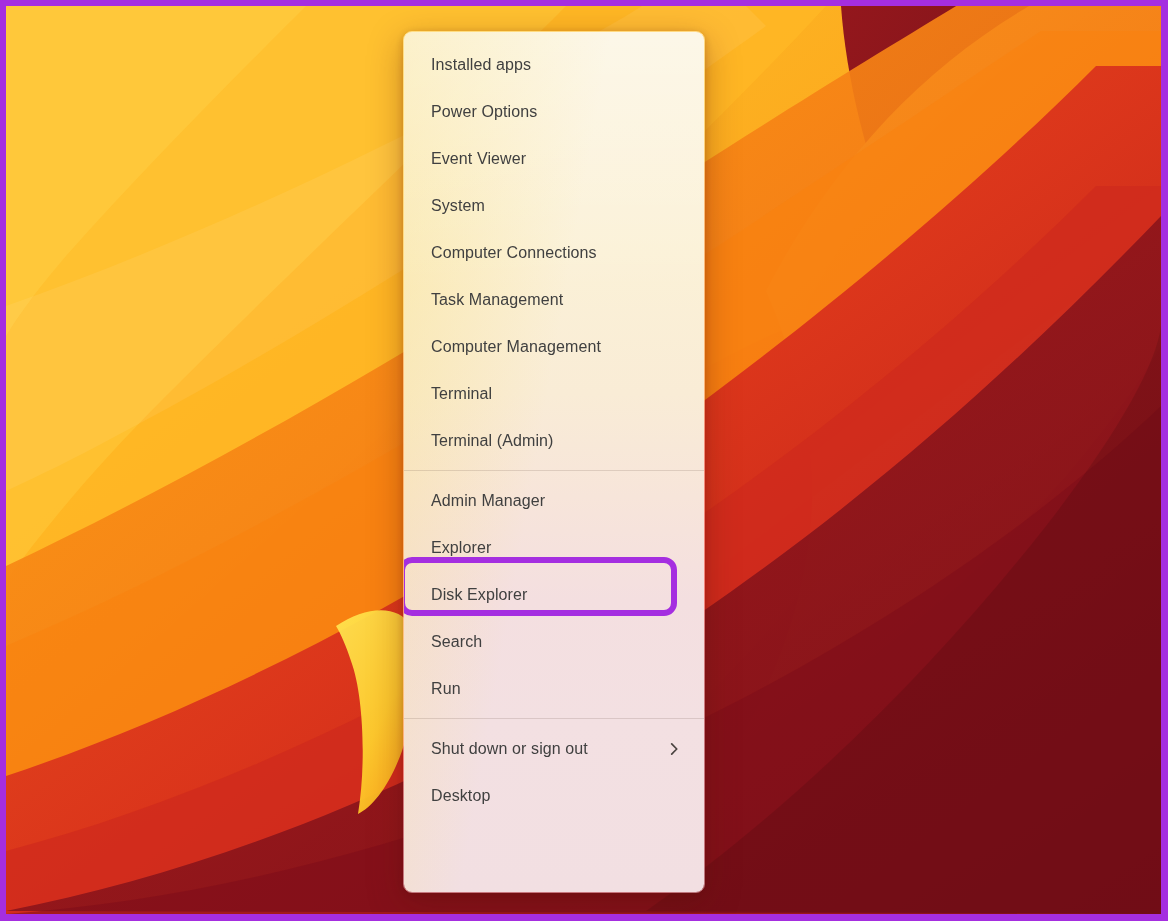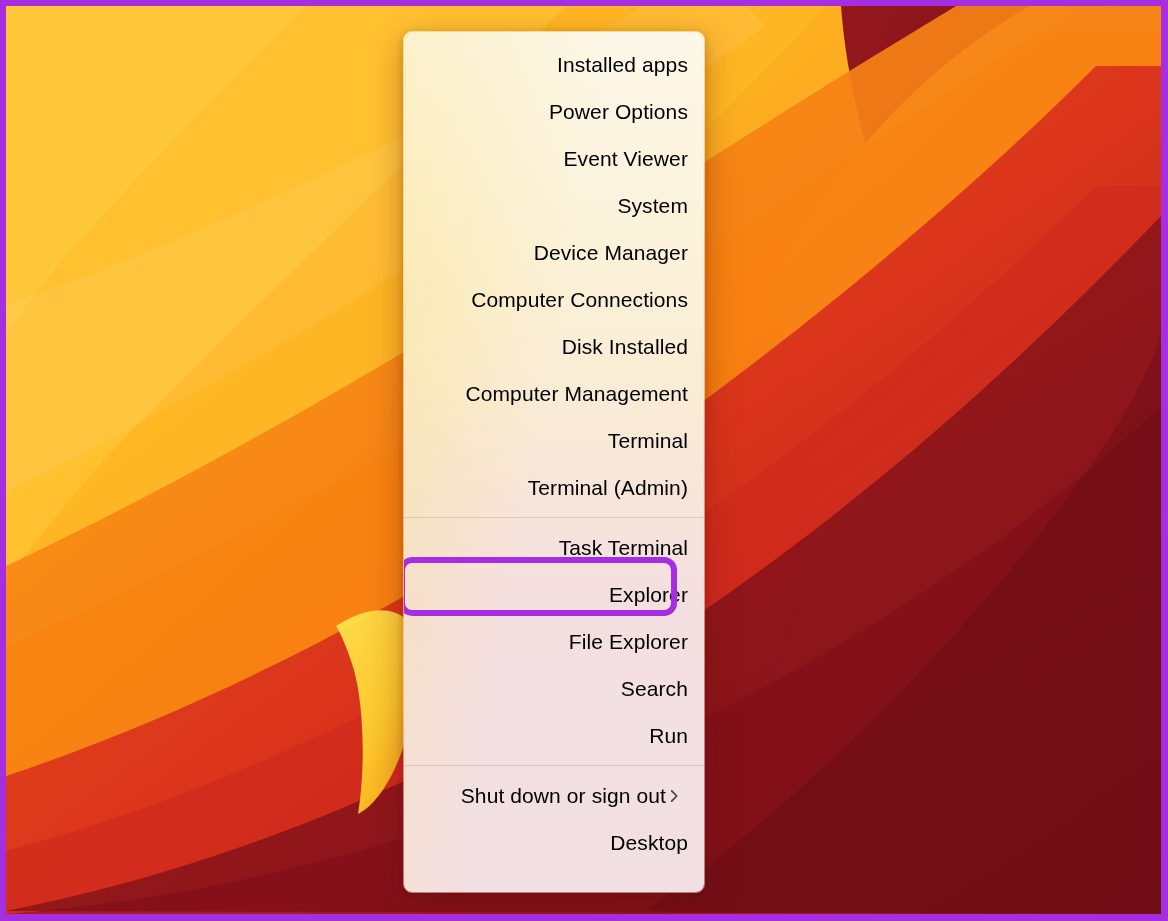--- a/index.html
+++ b/index.html
@@ -65,27 +65,26 @@
     padding:9px 0 0 0;
     list-style:none;
   }
 
   .menu-item {
     position:relative;
     height:47px;
     display:flex;
     align-items:center;
     padding:0 16px 0 27px;
-    font-size:21px;
+    font-size:16px;
     line-height:1;
-    color:#000000;
+    color:#404040;
     letter-spacing:.1px;
     white-space:nowrap;
     cursor:default;
-    text-align:right;
   }
   .menu-item .label { flex:1 1 auto; }
 
   .submenu-chevron {
     flex:0 0 auto;
     width:16px; height:16px;
     display:flex; align-items:center; justify-content:center;
     color:#4a4340;
     margin-right:6px;
   }
@@ -207,46 +206,43 @@
           <li class="menu-item">
             <span class="label">Power Options</span>
           </li>
           <li class="menu-item">
             <span class="label">Event Viewer</span>
           </li>
           <li class="menu-item">
             <span class="label">System</span>
           </li>
           <li class="menu-item">
-            <span class="label">Device Manager</span>
-          </li>
-          <li class="menu-item">
             <span class="label">Computer Connections</span>
           </li>
           <li class="menu-item">
-            <span class="label">Disk Installed</span>
+            <span class="label">Task Management</span>
           </li>
           <li class="menu-item">
             <span class="label">Computer Management</span>
           </li>
           <li class="menu-item">
             <span class="label">Terminal</span>
           </li>
           <li class="menu-item">
             <span class="label">Terminal (Admin)</span>
           </li>
           <li class="menu-separator"></li>
           <li class="menu-item">
-            <span class="label">Task Terminal</span>
+            <span class="label">Admin Manager</span>
           </li>
           <li class="menu-item">
             <span class="label">Explorer</span>
           </li>
           <li class="menu-item">
-            <span class="label">File Explorer</span>
+            <span class="label">Disk Explorer</span>
           </li>
           <li class="menu-item">
             <span class="label">Search</span>
           </li>
           <li class="menu-item">
             <span class="label">Run</span>
           </li>
           <li class="menu-separator"></li>
           <li class="menu-item">
             <span class="label">Shut down or sign out</span>

